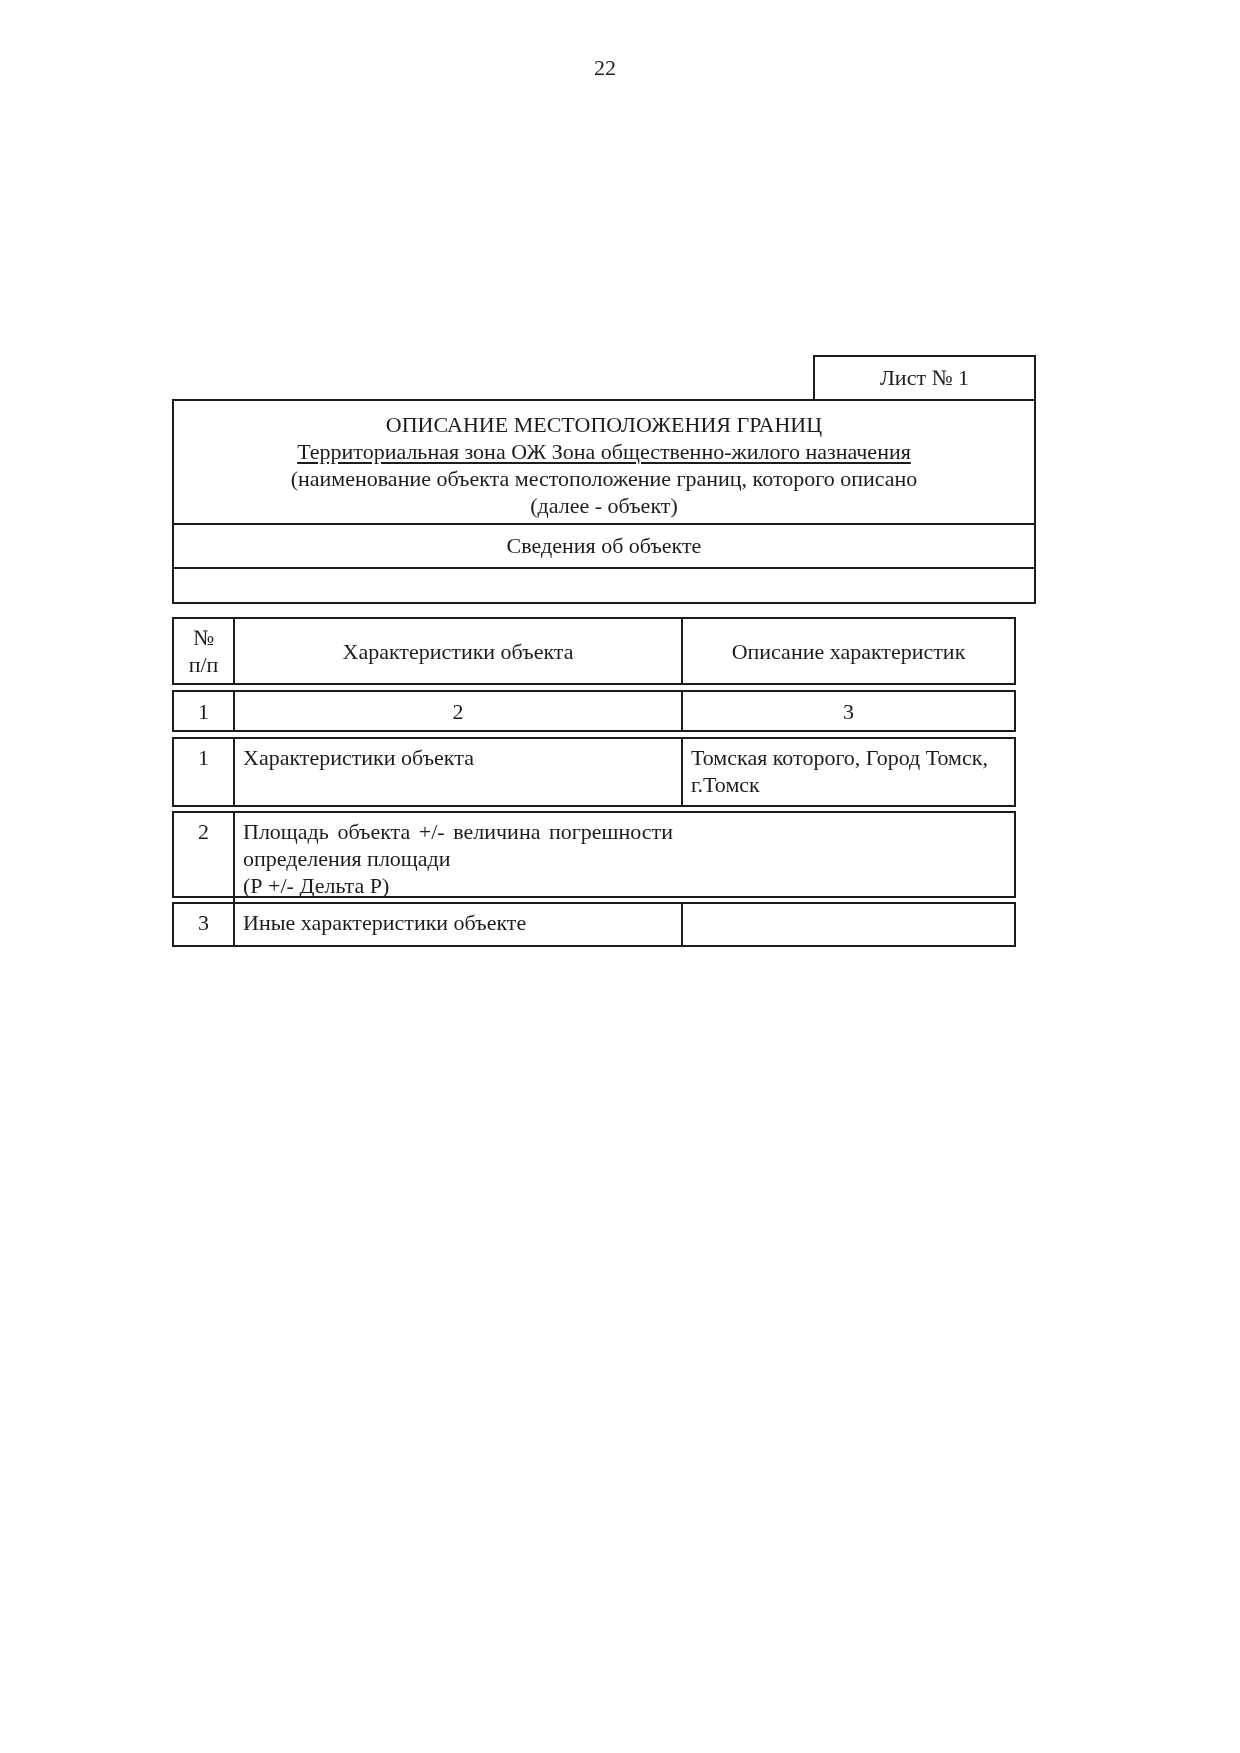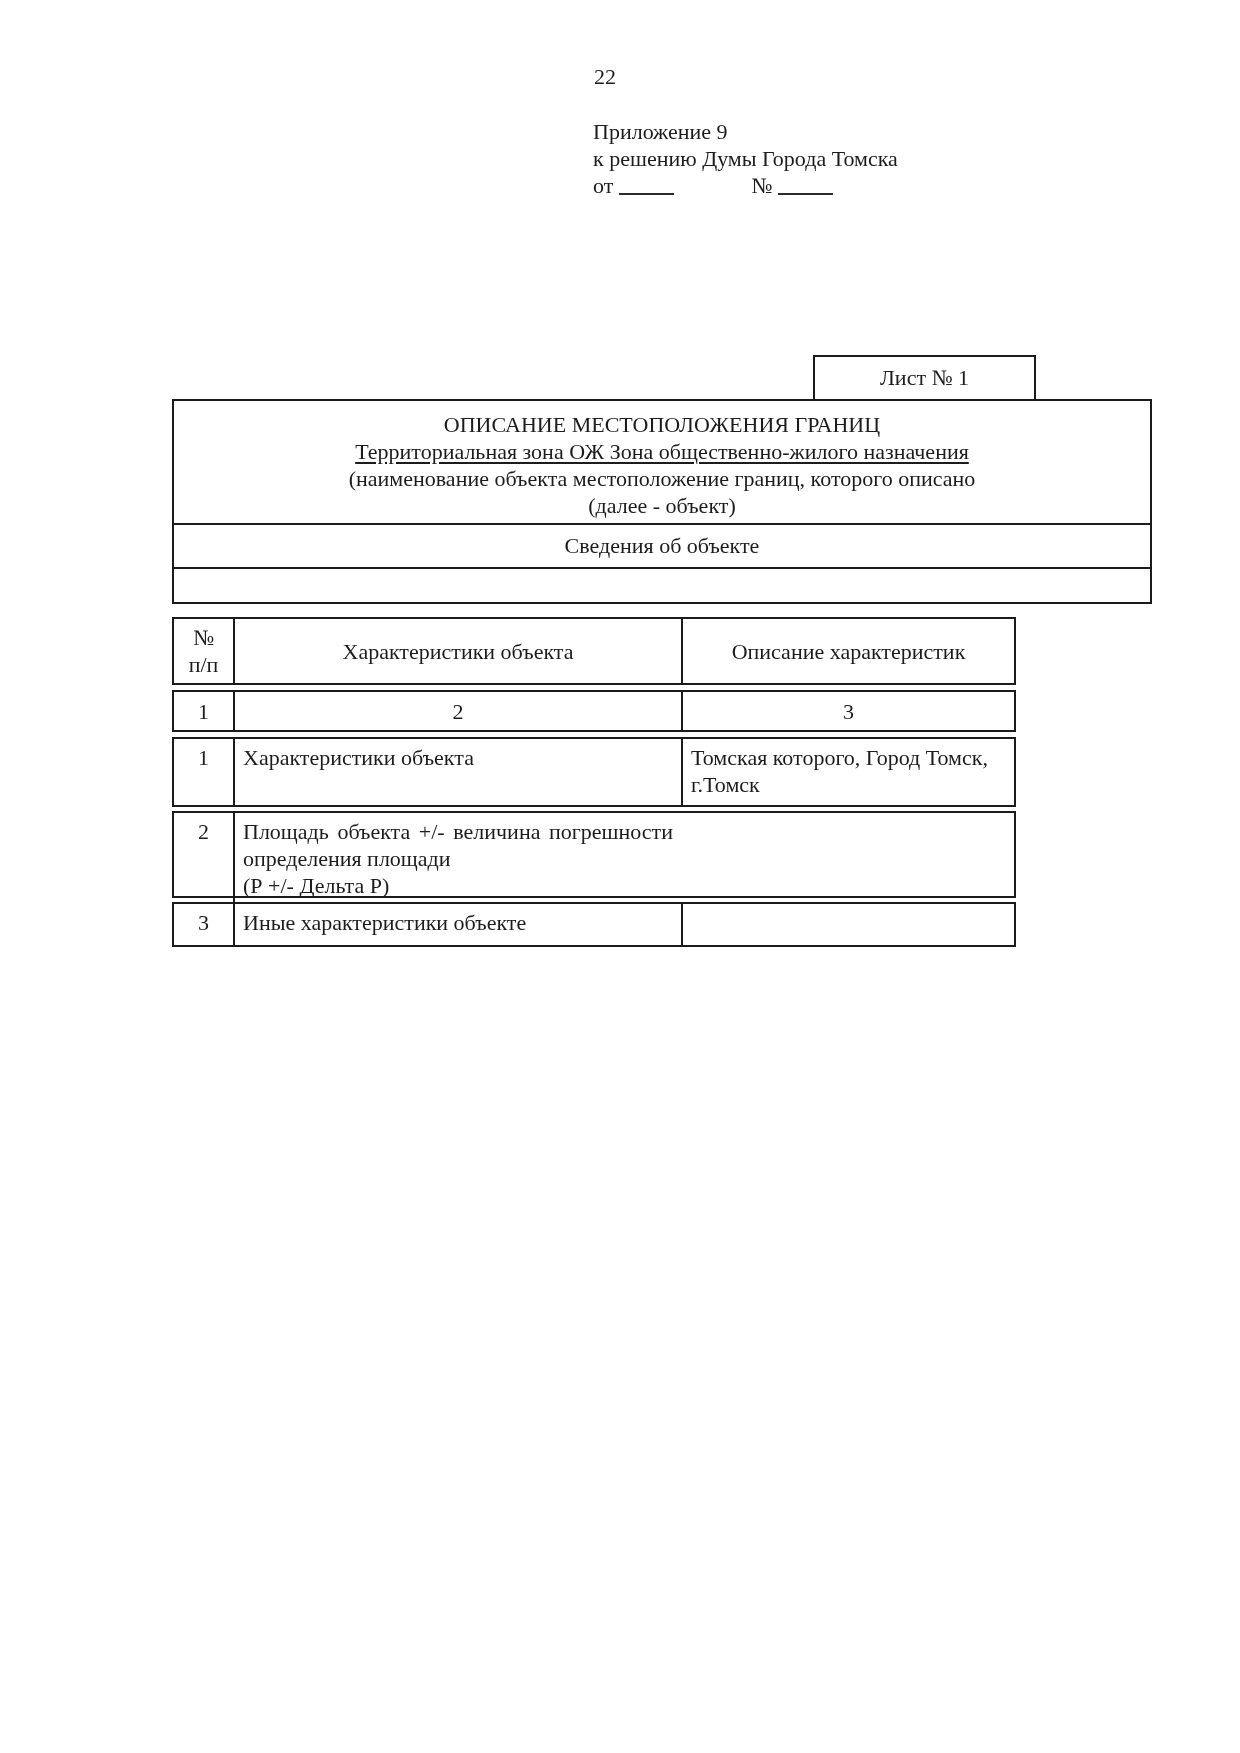--- a/index.html
+++ b/index.html
@@ -14,21 +14,21 @@
     margin: 0 auto;
     background: #ffffff;
     font-family: "Liberation Serif", "DejaVu Serif", serif;
     font-size: 22px;
     color: #1c1c1c;
     overflow: hidden;
   }
   .abs { position: absolute; }
 
   .page-number {
-    top: 64px; left: 594px;
+    top: 55px; left: 594px;
   }
 
   .annex1 {
     top: 118px; left: 593px;
     line-height: 27px;
   }
   .annex2 {
     top: 228px; left: 593px;
     width: 452px;
     line-height: 27px;
@@ -50,21 +50,21 @@
     width: 223px; height: 46px;
     border: 2px solid #1b1b1b;
     box-sizing: border-box;
     display: flex; align-items: center; justify-content: center;
     background: #fff;
     margin-left: 20px;
   }
 
   .topbox {
     top: 399px; left: 172px;
-    width: 980px;
+    width: 864px;
     border: 2px solid #1b1b1b;
     box-sizing: border-box;
     background: #fff;
   }
   .title-section {
     height: 122px;
     text-align: center;
     line-height: 27px;
     padding-top: 10px;
     box-sizing: border-box;
@@ -111,30 +111,20 @@
   .row-2 { top: 811px; height: 87px; }
   .row-3 { top: 902px; height: 45px; }
 </style>
 </head>
 <body>
 
 <div class="page">
 
   <div class="abs page-number">22</div>
 
-  <div class="abs annex1">
-    <div>Приложение 9</div>
-    <div>к решению Думы Города Томска</div>
-    <div>
-      <span>от</span>
-      <span class="blank"></span>
-      <span class="no-label">№</span>
-      <span class="blank"></span>
-    </div>
-  </div>
 
 
   <div class="abs sheet-box">
     <span>Лист № 1</span>
   </div>
 
   <div class="abs topbox">
     <div class="title-section">
       <div>ОПИСАНИЕ МЕСТОПОЛОЖЕНИЯ ГРАНИЦ</div>
       <div class="tbl-subtitle">Территориальная зона ОЖ Зона общественно-жилого назначения</div>

